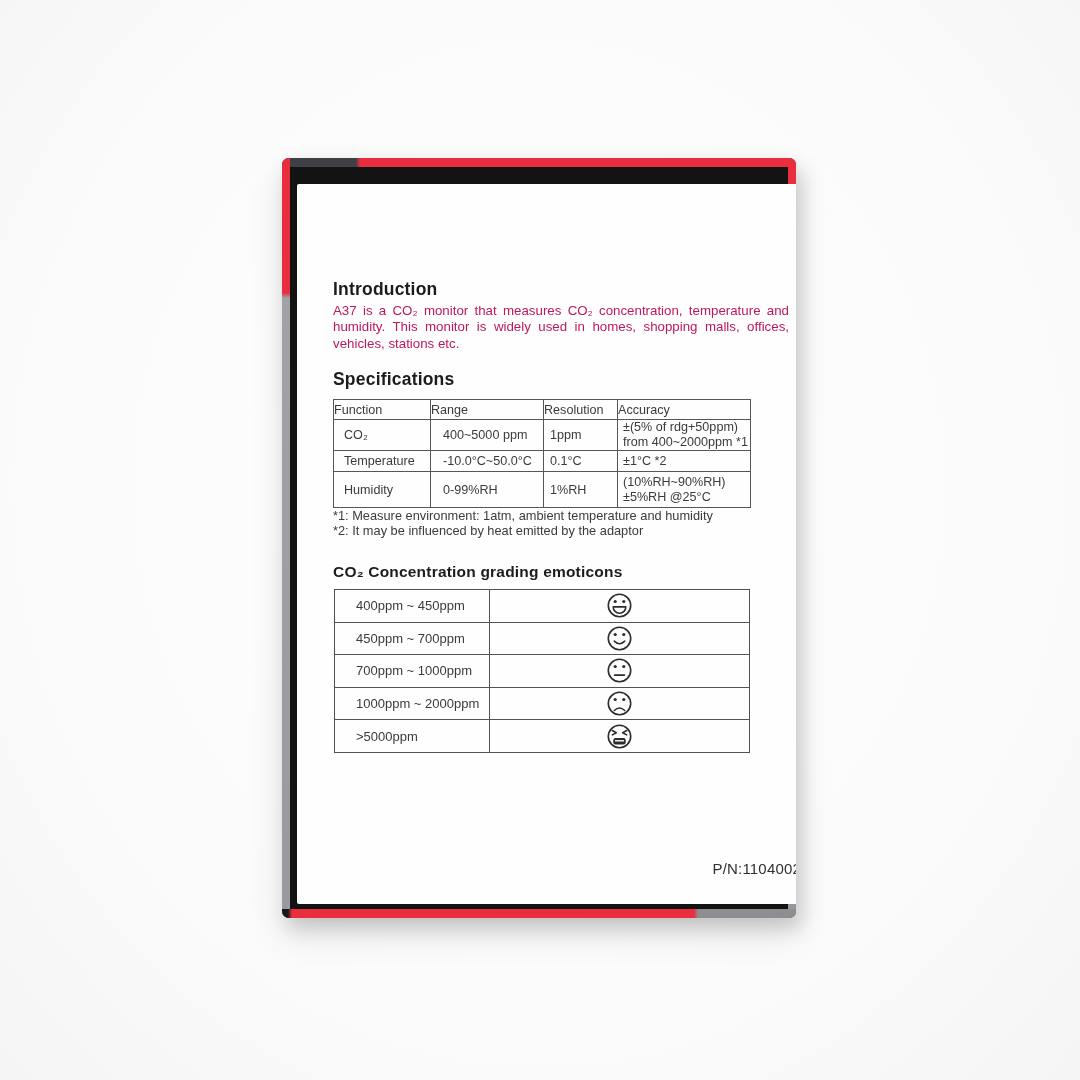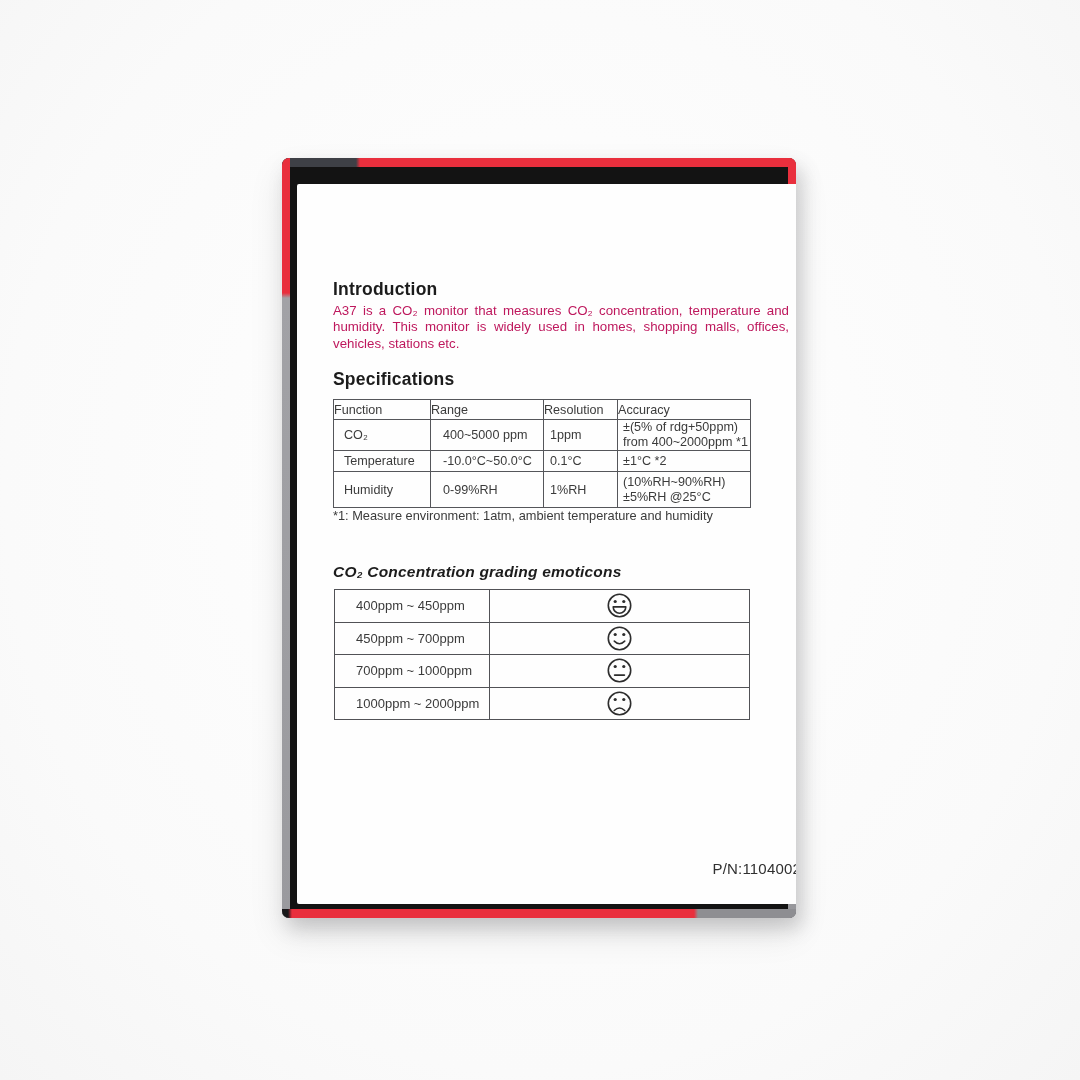--- a/index.html
+++ b/index.html
@@ -42,21 +42,21 @@
   }
   .spec-table th{text-align:left;height:19px;}
   .spec-table tr.r-co2 td{height:30px;}
   .spec-table tr.r-temp td{height:20px;}
   .spec-table tr.r-hum td{height:35px;}
   .c-fn{padding-left:10px !important;}
   .c-rg{padding-left:12px !important;}
   .c-rs{padding-left:6px !important;}
   .c-ac{padding-left:5px !important;white-space:pre-line;line-height:15px;}
   .footnotes{position:absolute;left:36px;top:324px;font-size:12.8px;line-height:15.4px;color:#3b3b3b;}
-  .grading-title{left:36px;top:379px;font-size:15.5px;font-style:italic;}
+  .grading-title{left:36px;top:379px;font-size:15.5px;}
   .grade-table{position:absolute;left:37px;top:405px;table-layout:fixed;}
   .grade-table td{
     border:1.4px solid #515256;height:31.6px;vertical-align:middle;
     font-size:13px;color:#3b3b3b;padding:0;
   }
   .g-range{padding-left:21px !important;}
   .g-emo{text-align:center;}
   .pn{position:absolute;right:23px;top:676px;font-size:15px;color:#303030;letter-spacing:.2px;}
   svg.emo{width:27px;height:27px;display:inline-block;vertical-align:middle;}
   .o{fill:none;stroke:#2d2d2d;stroke-width:1.6;}
@@ -111,20 +111,21 @@
           <td class="c-rg">0-99%RH</td>
           <td class="c-rs">1%RH</td>
           <td class="c-ac">(10%RH~90%RH)
 ±5%RH @25°C</td>
         </tr>
       </tbody>
     </table>
 
     <div class="footnotes">
       <div>*1: Measure environment: 1atm, ambient temperature and humidity</div>
+      <div>*2: It may be influenced by heat emitted by the adaptor</div>
     </div>
 
     <h2 class="h-big grading-title">CO₂ Concentration grading emoticons</h2>
 
     <table class="grade-table">
       <colgroup>
           <col style="width:155px">
           <col style="width:260px">
         </colgroup>
       <tbody>
@@ -165,19 +166,31 @@
           <td class="g-range">1000ppm ~ 2000ppm</td>
           <td class="g-emo">
             <svg class="emo" viewBox="-13.5 -13.5 27 27">
               <circle class="o" cx="0" cy="0" r="11.2"></circle>
               <circle class="d" cx="-4.3" cy="-4" r="1.6"></circle>
                 <circle class="d" cx="4.3" cy="-4" r="1.6"></circle>
               <path class="s" d="M -5.2 7 Q 0 2 5.2 7"></path>
             </svg>
           </td>
         </tr>
+        <tr>
+          <td class="g-range">&gt;5000ppm</td>
+          <td class="g-emo">
+            <svg class="emo" viewBox="-13.5 -13.5 27 27">
+              <circle class="o" cx="0" cy="0" r="11.2"></circle>
+              <path class="s" d="M -7.2 -6 L -3.2 -3.8 L -7.2 -1.6"></path>
+              <path class="s" d="M 7.2 -6 L 3.2 -3.8 L 7.2 -1.6"></path>
+              <rect x="-6.2" y="1.6" width="12.4" height="6.4" rx="2.2" fill="#2d2d2d"></rect>
+              <line x1="-4.5" y1="4.3" x2="4.5" y2="4.3" stroke="#ffffff" stroke-width="1.4"></line>
+            </svg>
+          </td>
+        </tr>
       </tbody>
     </table>
 
     <div class="pn">P/N:110400202814X</div>
 
   </div>
 </div>
 
 </body></html>

